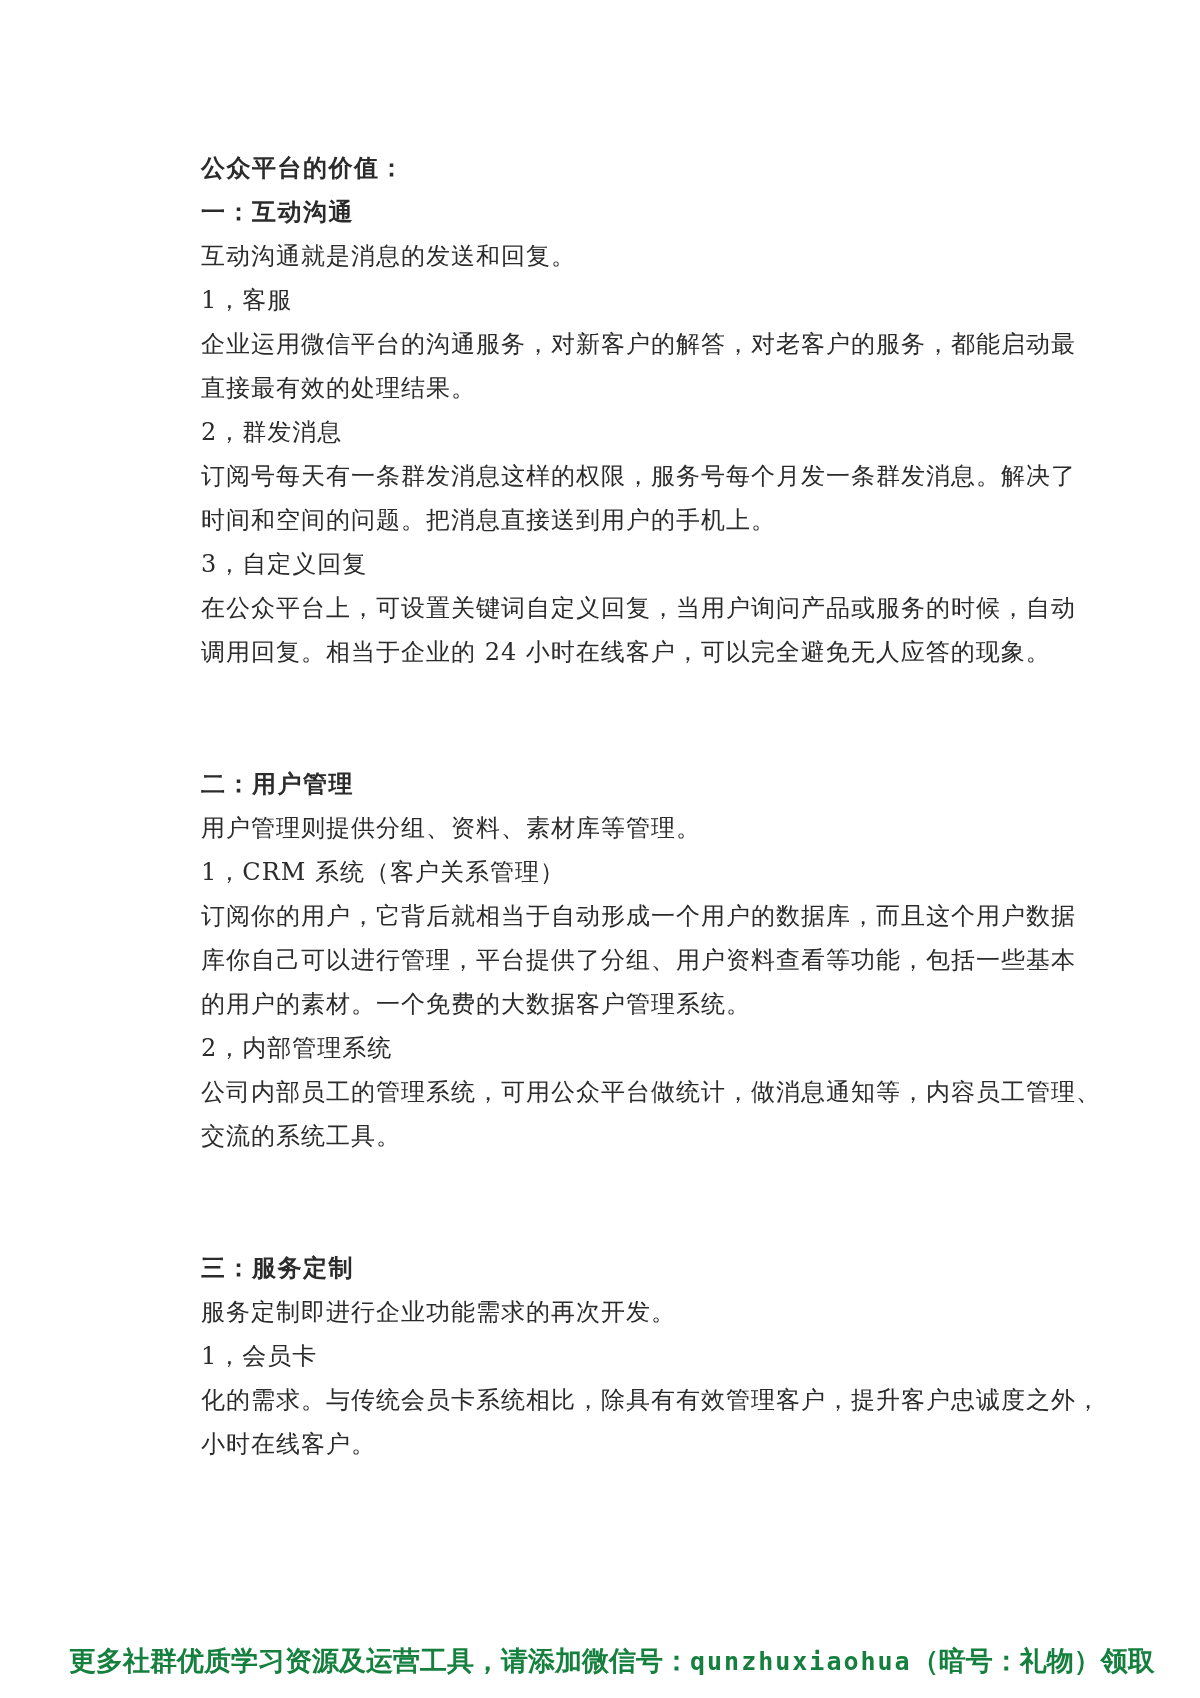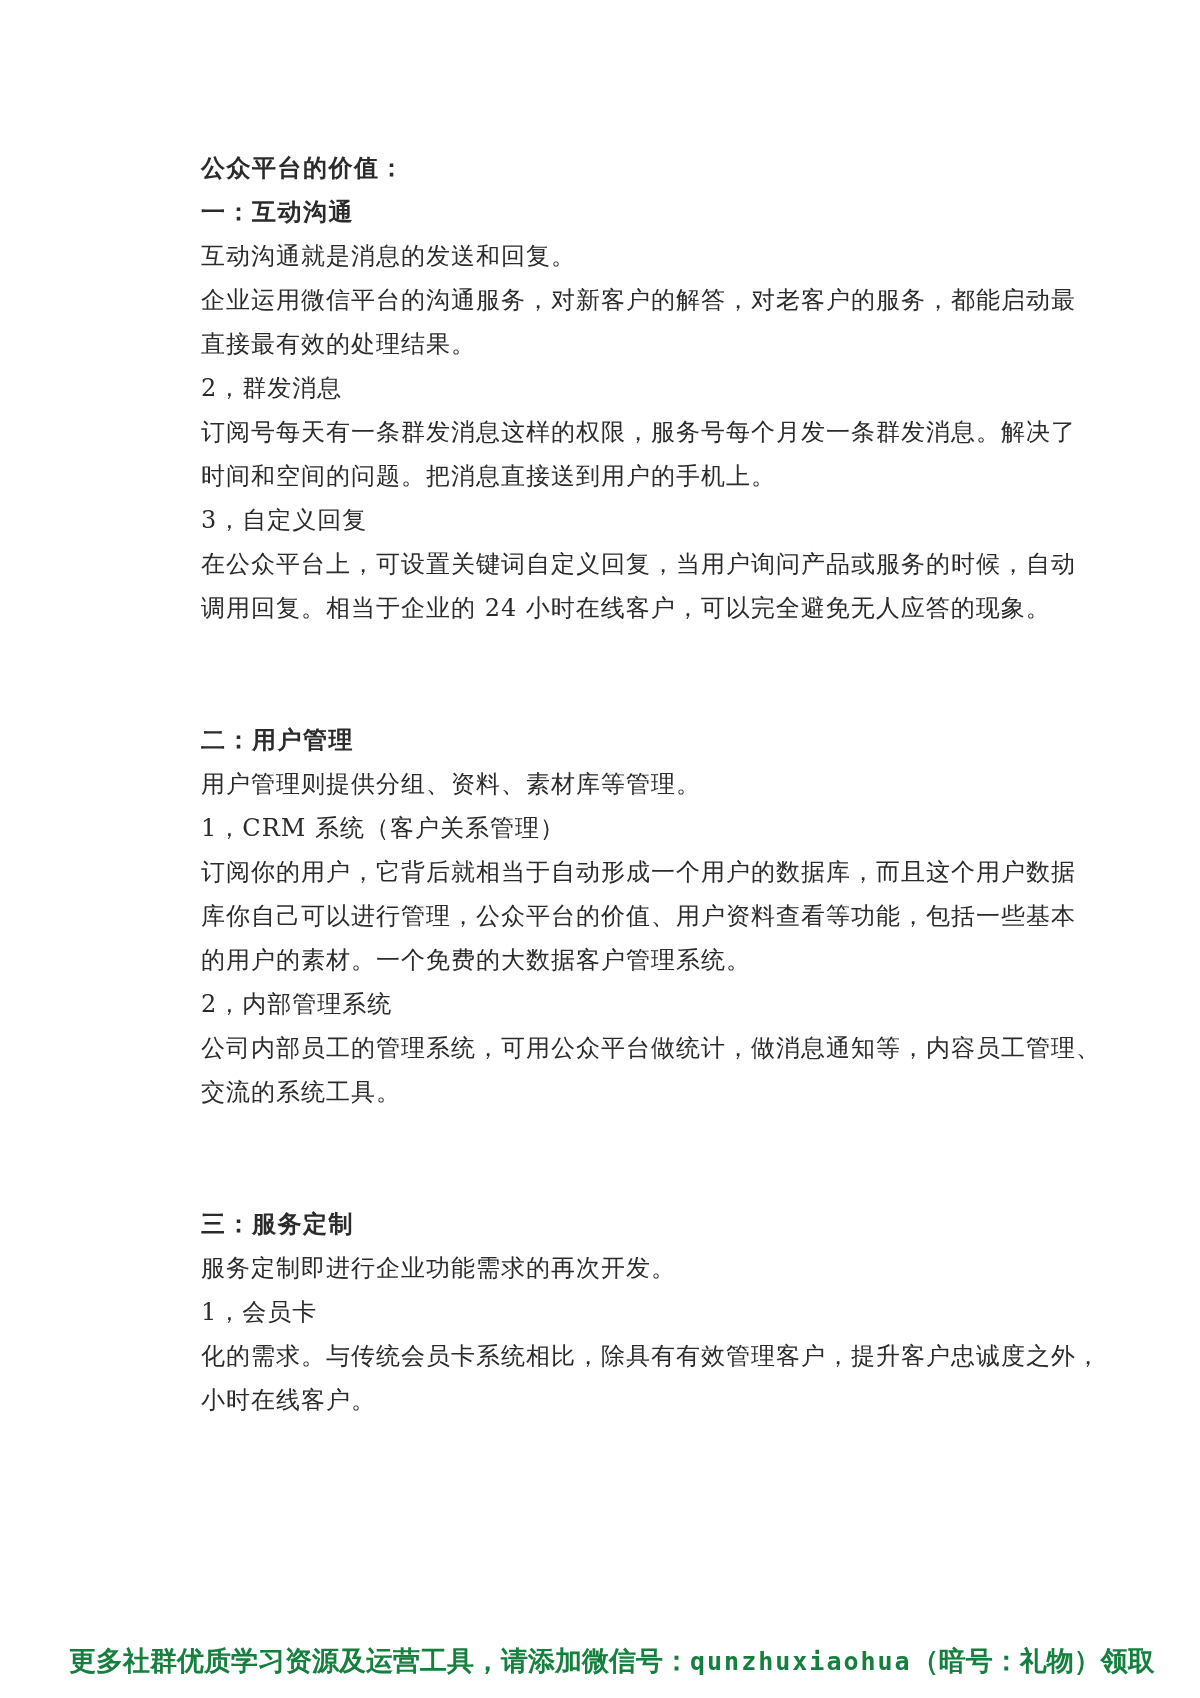--- a/index.html
+++ b/index.html
@@ -63,36 +63,37 @@
 <body>
 
 <div class="page" style="background: rgb(255, 255, 255);">
 
   <div class="doc" style="color: rgb(43, 43, 43);">
 
     <div class="line heading">公众平台的价值：</div>
 
     <div class="line heading">一：互动沟通</div>
     <div class="line">互动沟通就是消息的发送和回复。</div>
+    <div class="line">1，客服</div>
     <div class="line">企业运用微信平台的沟通服务，对新客户的解答，对老客户的服务，都能启动最</div>
     <div class="line">直接最有效的处理结果。</div>
     <div class="line">2，群发消息</div>
     <div class="line">订阅号每天有一条群发消息这样的权限，服务号每个月发一条群发消息。解决了</div>
     <div class="line">时间和空间的问题。把消息直接送到用户的手机上。</div>
     <div class="line">3，自定义回复</div>
     <div class="line">在公众平台上，可设置关键词自定义回复，当用户询问产品或服务的时候，自动</div>
     <div class="line">调用回复。相当于企业的 24 小时在线客户，可以完全避免无人应答的现象。</div>
 
     <div class="gap"></div>
 
     <div class="line heading">二：用户管理</div>
     <div class="line">用户管理则提供分组、资料、素材库等管理。</div>
     <div class="line">1，CRM 系统（客户关系管理）</div>
     <div class="line">订阅你的用户，它背后就相当于自动形成一个用户的数据库，而且这个用户数据</div>
-    <div class="line">库你自己可以进行管理，公众平台的价值、用户资料查看等功能，包括一些基本</div>
+    <div class="line">库你自己可以进行管理，平台提供了分组、用户资料查看等功能，包括一些基本</div>
     <div class="line">的用户的素材。一个免费的大数据客户管理系统。</div>
     <div class="line">2，内部管理系统</div>
     <div class="line">公司内部员工的管理系统，可用公众平台做统计，做消息通知等，内容员工管理、</div>
     <div class="line">交流的系统工具。</div>
 
     <div class="gap"></div>
 
     <div class="line heading">三：服务定制</div>
     <div class="line">服务定制即进行企业功能需求的再次开发。</div>
     <div class="line">1，会员卡</div>

